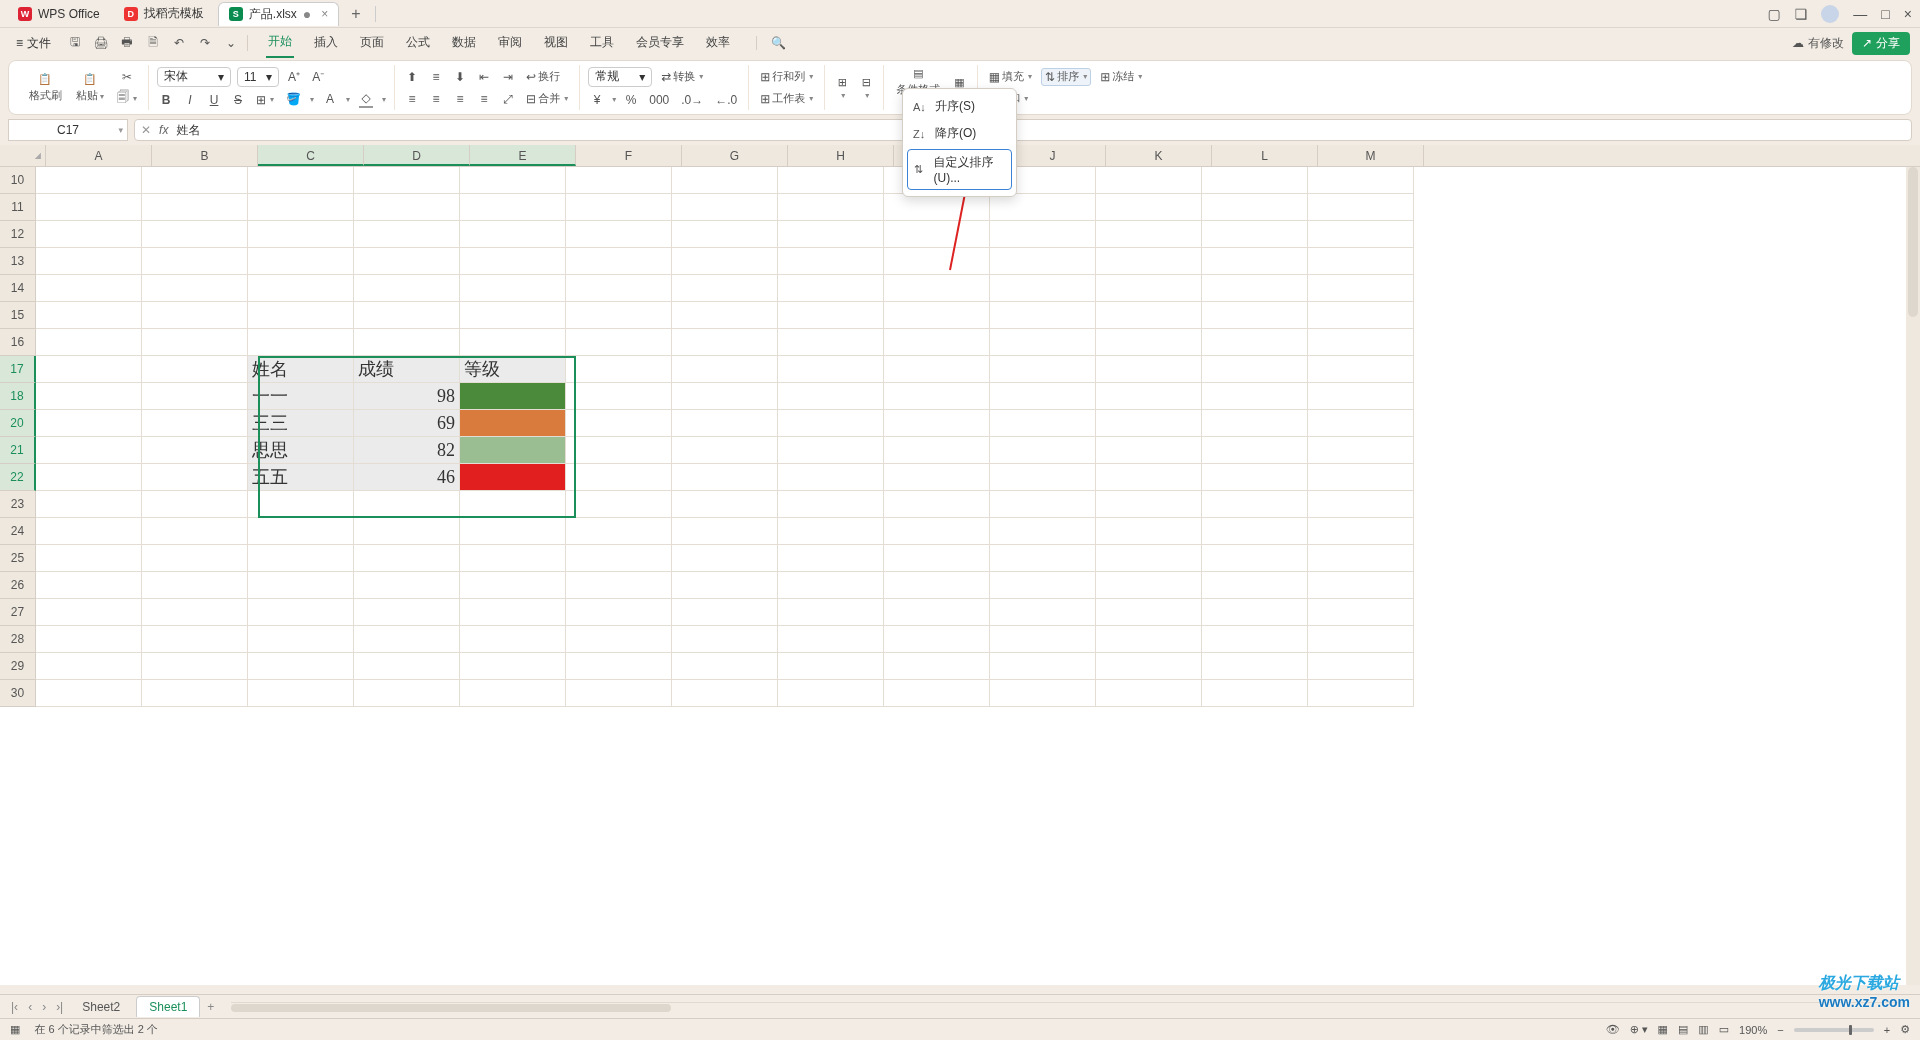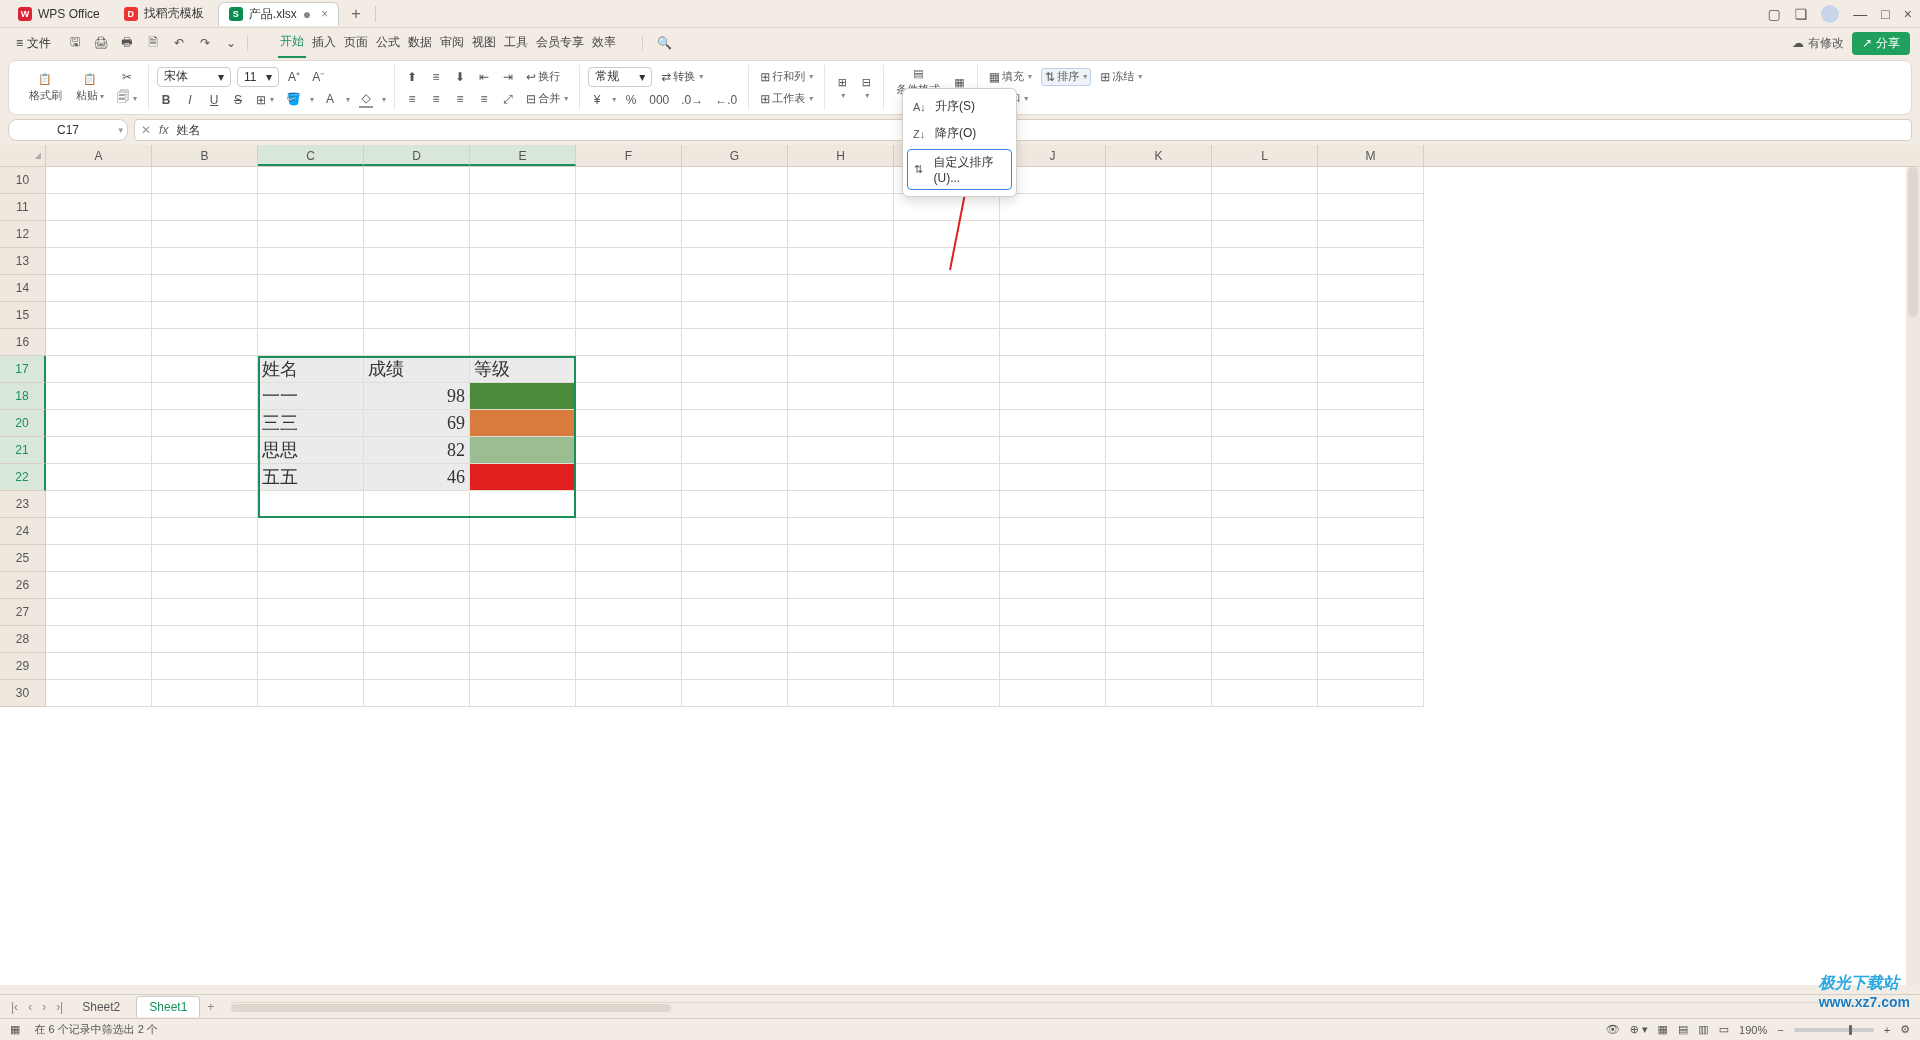--- a/index.html
+++ b/index.html
@@ -19,21 +19,21 @@
   .titlebar .plus { font-size: 16px; color: #666; padding: 0 8px; }
   .titlebar .sep { width: 1px; height: 16px; background: #ccc; margin: 0 6px; }
   .titlebar .right { margin-left: auto; display: flex; align-items: center; gap: 14px; }
   .titlebar .right span { font-size: 14px; color: #555; }
 
   
   .menubar { height: 30px; display: flex; align-items: center; padding: 0 10px; background: #f2ece4; gap: 10px; }
   .menubar .file { display: flex; align-items: center; gap: 4px; padding: 2px 6px; border-radius: 4px; }
   .menubar .qicons { display: flex; align-items: center; gap: 10px; padding-right: 8px; border-right: 1px solid #d6cec4; }
   .menubar .qicons .qi { width: 16px; height: 16px; color:#555; display:inline-flex; align-items:center; justify-content:center;}
-  .tabs2 { display: flex; align-items: center; gap: 4px; margin-left: 20px; }
+  .tabs2 { display: flex; align-items: center; gap: 18px; margin-left: 8px; }
   .tabs2 .mtab { padding: 4px 2px 6px; color: #444; cursor: default; }
   .tabs2 .mtab.active { color: #1a8f5a; border-bottom: 2px solid #1a8f5a; }
   .menubar .search { margin-left: 14px; padding-left:14px; border-left:1px solid #d6cec4; color:#777; }
   .menubar .right2 { margin-left: auto; display: flex; align-items: center; gap: 8px; }
   .save-status { color:#555; display:flex; align-items:center; gap:4px;}
   .share-btn { background:#1fa05c; color:#fff; padding:3px 10px; border-radius:4px; display:flex; align-items:center; gap:4px;}
 
   
   .ribbon { background: #fff; border: 1px solid #e2dad0; border-radius: 8px; margin: 2px 8px 4px; padding: 4px 8px; display: flex; align-items: stretch; gap: 0; }
   .rgroup { display: flex; flex-direction: column; justify-content: center; gap: 4px; padding: 0 8px; border-right: 1px solid #eee4da; }
@@ -55,35 +55,35 @@
   .dropdown { position:absolute; left:902px; top:88px; width:115px; background:#fff; border:1px solid #d3cdc4; border-radius:6px; box-shadow:0 4px 12px rgba(0,0,0,.15); padding:4px 0; z-index:50;}
   .dropdown .item { display:flex; align-items:center; gap:8px; padding:5px 10px; font-size:12px; color:#333;}
   .dropdown .item.selected { border:1px solid #3b82d6; border-radius:4px; margin:2px 4px; padding:4px 6px;}
   .dropdown .item .mi{width:14px; color:#555; font-size:11px;}
 
   
   .arrow-svg{position:absolute; left:930px; top:160px; z-index:40; pointer-events:none;}
 
   
   .fbar { display:flex; align-items:center; margin:0 8px; gap:6px; height:22px; }
-  .namebox { width:120px; background:#fff; border:1px solid #d6cec4; border-radius:9px; display:flex; align-items:center; justify-content:center; position:relative; height:22px;}
+  .namebox { width:120px; background:#fff; border:1px solid #d6cec4; border-radius:0; display:flex; align-items:center; justify-content:center; position:relative; height:22px;}
   .namebox .dd{position:absolute; right:4px; color:#999; font-size:9px;}
   .fx-area{ flex:1; background:#fff; border:1px solid #d6cec4; border-radius:4px; height:22px; display:flex; align-items:center; padding:0 6px; gap:8px;}
   .fx-area .fx{font-style:italic; color:#666;}
 
   
   .grid-wrap { position: relative; margin: 4px 0 0 0; background:#fff; height: calc(100vh - 200px); }
   .col-headers { display:flex; height:22px; background:#efe8de; border-bottom:1px solid #d6cec4; }
   .rownum-spacer { width:46px; border-right:1px solid #d6cec4; background:#efe8de; display:flex; align-items:center; justify-content:flex-end; padding-right:4px; color:#777;}
   .rownum-spacer::before{content:'◢'; font-size:8px; color:#aaa;}
   .ch { width:106px; text-align:center; border-right:1px solid #d6cec4; line-height:22px; color:#555; background:#efe8de;}
   .ch.sel{ background:#d9e7d9; border-bottom:2px solid #1a8f5a;}
   .rows { position:relative;}
   .row { display:flex; height:27px; }
-  .rn { width:46px; text-align:center; line-height:27px; border-right:1px solid #d6cec4; border-bottom:1px solid #d6cec4; background:#efe8de; color:#555; }
+  .rn { width:36px; text-align:center; line-height:27px; border-right:1px solid #d6cec4; border-bottom:1px solid #d6cec4; background:#efe8de; color:#555; }
   .rn.sel{ background:#d9e7d9; border-right:2px solid #1a8f5a; color:#1a8f5a;}
   .cell { width:106px; border-right:1px solid #e3ddd3; border-bottom:1px solid #e3ddd3; line-height:27px; padding:0 4px; background:#fff; overflow:hidden; white-space:nowrap;}
   
   
   .tbl-outline{ position:absolute; border:2px solid #1a8f5a; pointer-events:none; z-index:5;}
   .tbl-cell{ background:#ebebeb; font-size:18px; font-family:"SimSun",serif;}
   .tbl-num{ text-align:right; background:#ebebeb; font-size:18px; font-family:"SimSun",serif;}
 
   
   .sheet-tabs { position:fixed; bottom:22px; left:0; right:0; height:24px; background:#f2ece4; border-top:1px solid #d6cec4; display:flex; align-items:center; padding:0 8px; gap:4px;}

